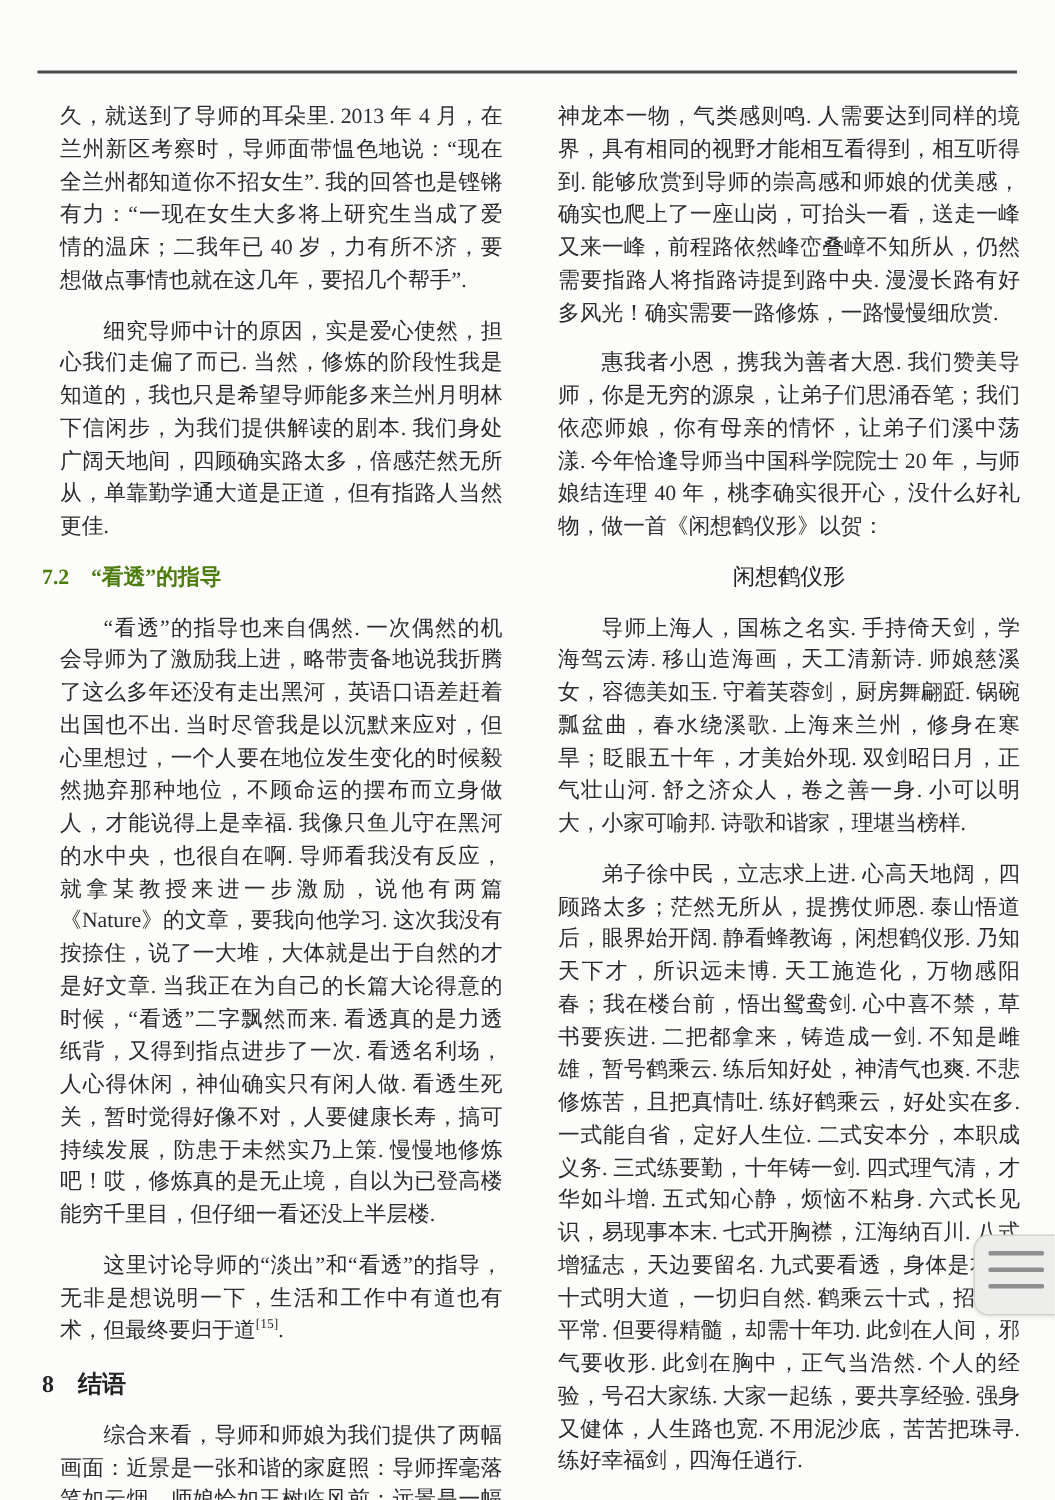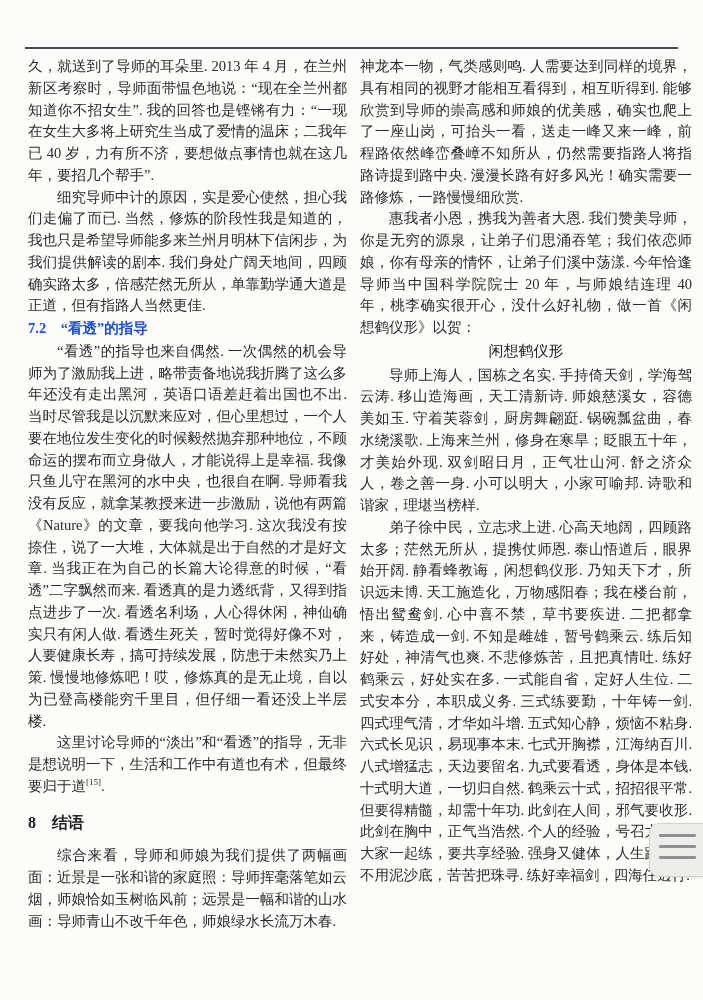--- a/index.html
+++ b/index.html
@@ -10,23 +10,23 @@
   .header { position:absolute; top:22px; left:25px; width:653px; height:20px; color:#3a3a3a; font-size:15px; }
   .pagenum { position:absolute; left:5px; top:0; letter-spacing:1px; }
   .jtitle  { position:absolute; left:0; right:0; top:0; text-align:center; letter-spacing:1.9em; font-size:16px; text-indent:1.9em; }
   .vol     { position:absolute; right:3px; top:0; }
   .rule { position:absolute; top:47px; left:25px; width:653px; height:2px; background:#4b4b4b; }
 
   
   .col { position:absolute; top:56px; font-size:14.5px; line-height:21.75px; text-align:justify; color:#2b2b2b; }
   .col-left  { left:28px;  width:319px; }
   .col-right { left:360px; width:332px; }
-  .para { margin:0; text-indent:2em; }
+  .para { margin:12px; text-indent:2em; }
   .noindent { text-indent:0; }
-  .h-sub  { margin:1px 0; font-size:14.5px; font-weight:bold; color:#1d4ed8; }
+  .h-sub  { margin:1px 0; font-size:14.5px; font-weight:bold; color:#4d7c0f; }
   .h-main { margin:14px 0 12px 0; font-size:16px; font-weight:bold; color:#222; }
   .poem-title { text-align:center; font-weight:normal; font-size:15px; margin:2px 0; color:#222; }
   sup.ref { font-size:9px; line-height:0; }
 
   
   .float-btn { position:absolute; left:649px; top:823px; width:62px; height:52px;
                background:#ededec; border:1px solid #d2d2d0; border-radius:10px;
                box-shadow:0 1px 3px rgba(0,0,0,0.10); cursor:pointer; }
   .hamburger { position:absolute; left:9px; top:10px; }
   .hamburger i { display:block; width:37px; height:3px; background:#8f8f8f; border-radius:1px; margin-bottom:8px; }

